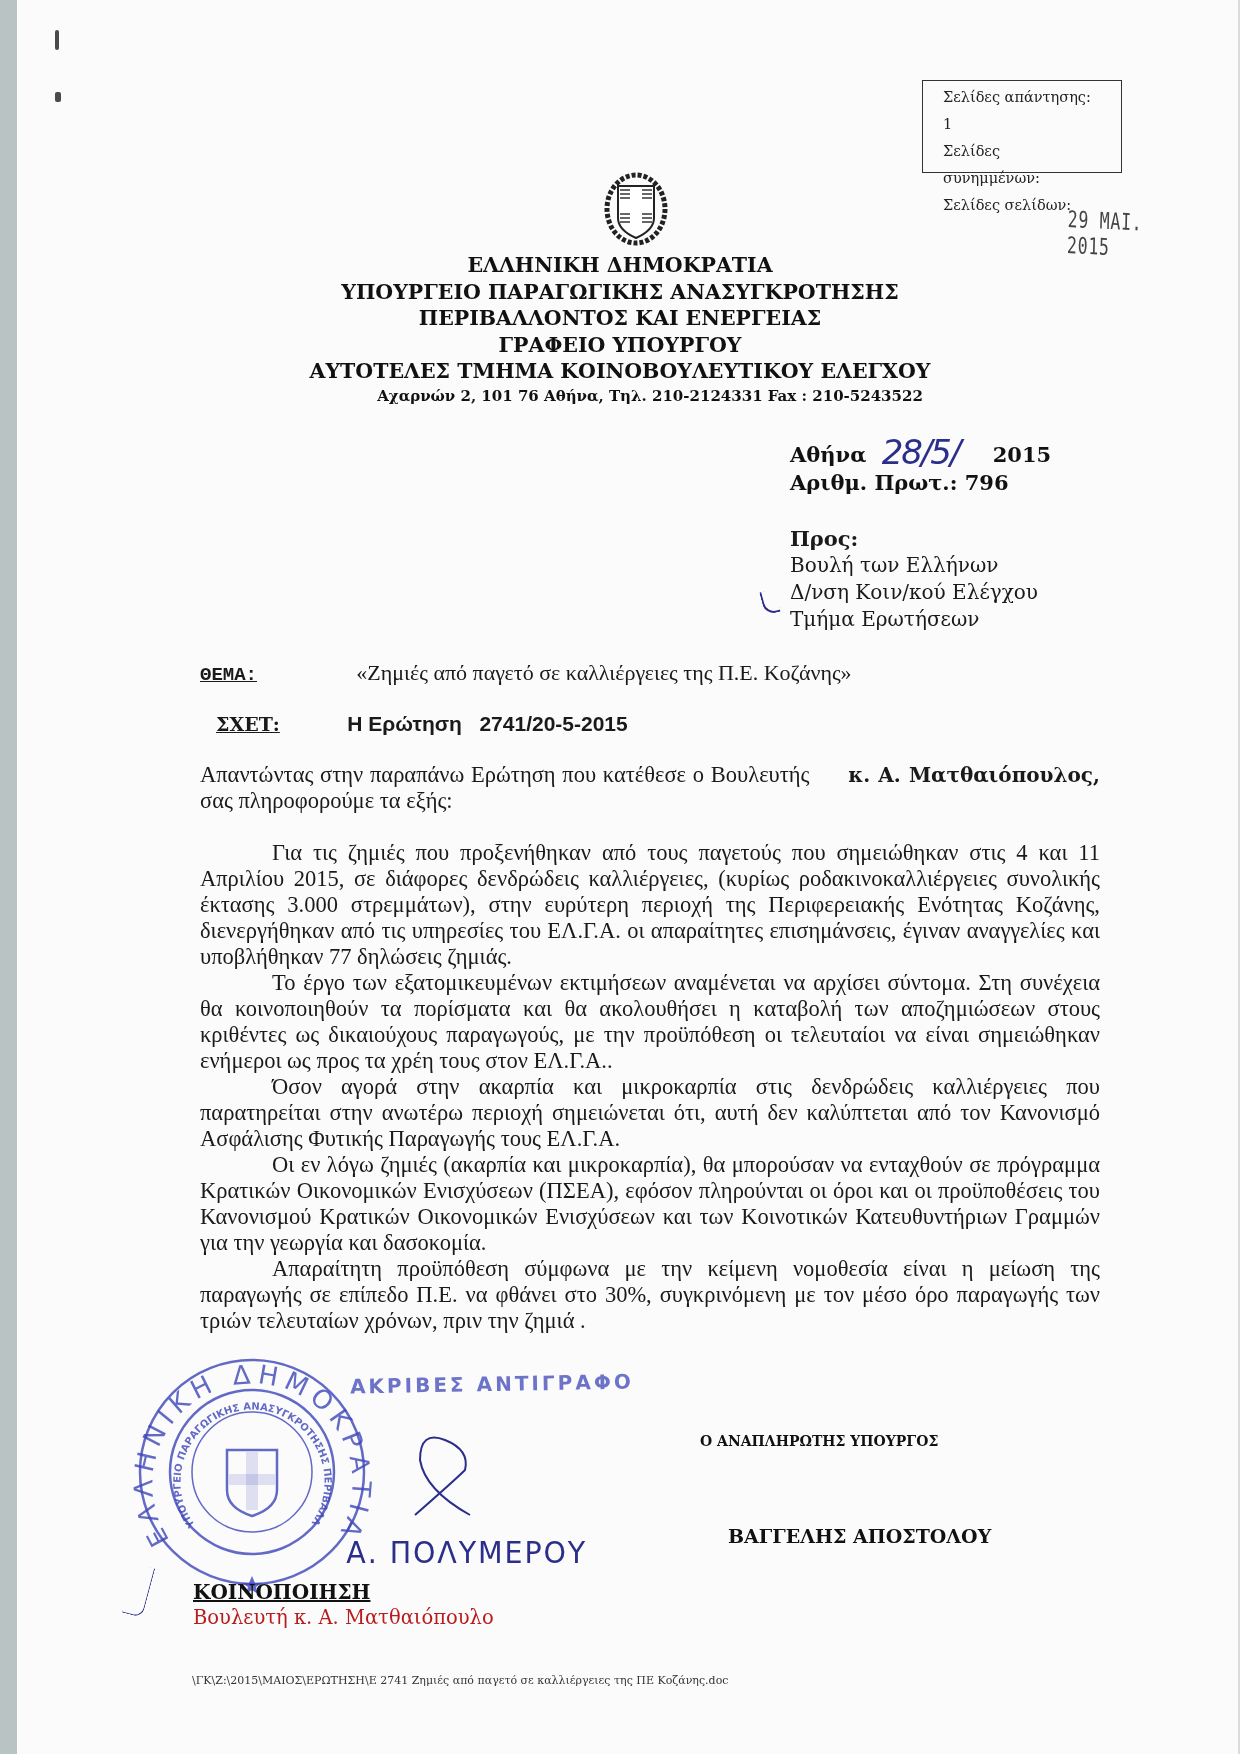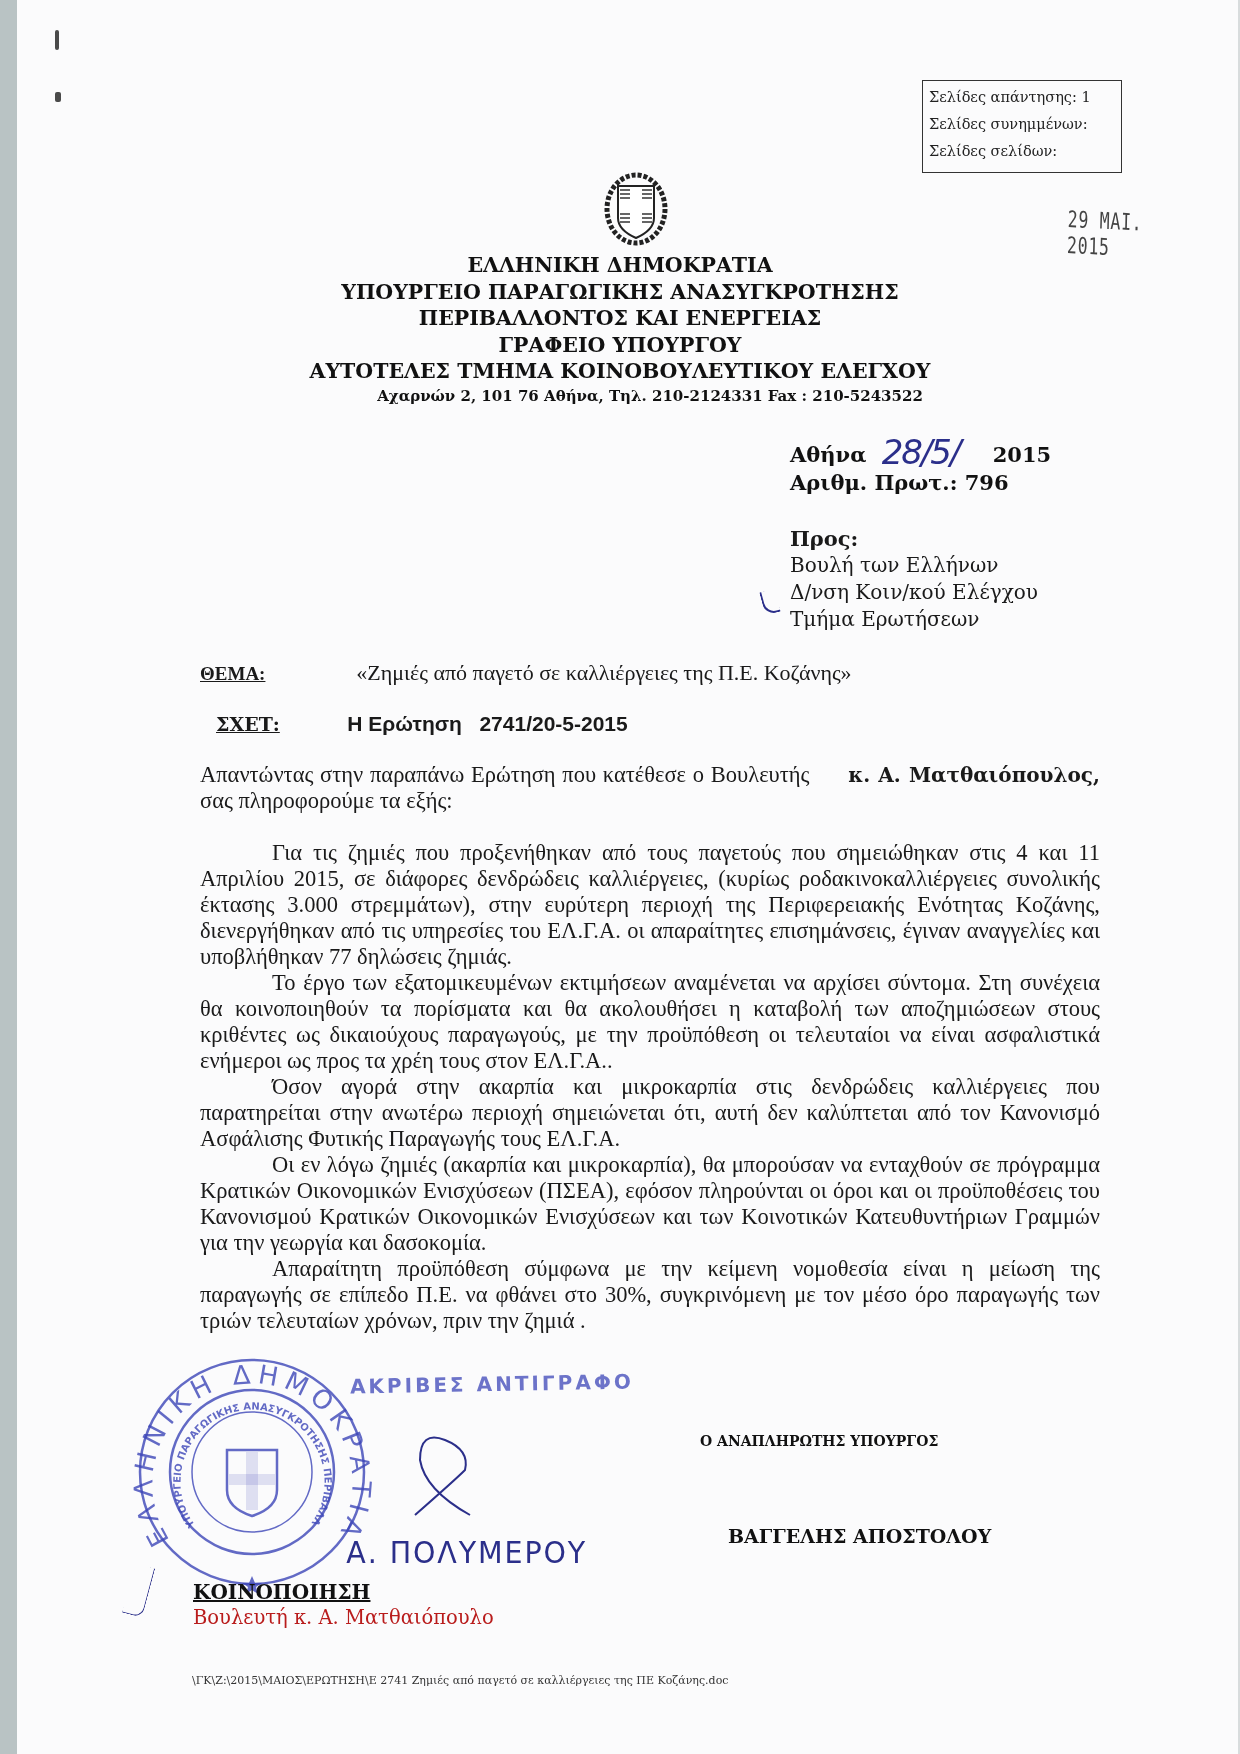--- a/index.html
+++ b/index.html
@@ -7,21 +7,21 @@
     width:1240px; height:1754px; position:relative; overflow:hidden;
     background:#fbfbfc;
     font-family:"DejaVu Serif", serif; color:#1a1a1a;
   }
   .edge-left { position:absolute; left:0; top:0; width:17px; height:1754px; background:#b9c3c4; }
   .edge-right { position:absolute; right:0; top:0; width:2px; height:1754px; background:#d8dcdd; }
   .staple { position:absolute; left:55px; width:4px; background:#4a4a4a; border-radius:2px; }
 
   .pages-box {
     position:absolute; left:922px; top:80px; width:200px; height:93px;
-    border:1.5px solid #333; box-sizing:border-box; padding:3px 6px;
+    border:1.5px solid #333; box-sizing:border-box; padding:3px 20px;
     font-family:"DejaVu Serif", serif; font-size:14.5px; line-height:27px; color:#222;
   }
   .recv-stamp {
     position:absolute; left:1068px; top:206px; font-family:"DejaVu Sans Mono", monospace;
     font-size:23px; color:#444; letter-spacing:1px; transform:scaleX(0.72) rotate(2deg); transform-origin:left top;
   }
 
   .emblem { position:absolute; left:604px; top:172px; width:64px; height:78px; }
 
   .header { position:absolute; left:0; top:252px; width:1240px; text-align:center; }
@@ -29,21 +29,21 @@
   .header .addr { font-family:"DejaVu Serif", serif; font-weight:bold; font-size:15px; line-height:22px; color:#111; margin-left:60px; }
 
   .datebox { position:absolute; left:790px; top:436px; font-weight:bold; font-size:21px; line-height:28px; color:#111; }
   .datebox .hand { font-family:"DejaVu Sans", sans-serif; font-weight:normal; font-size:34px; color:#2b2f8a; font-style:italic; margin:0 26px 0 8px; position:relative; top:2px; letter-spacing:-2px; }
 
   .recipient { position:absolute; left:790px; top:525px; font-size:20px; line-height:27px; color:#1a1a1a; }
   .recipient .lbl { font-weight:bold; font-size:21px; }
   .tick1 { position:absolute; left:762px; top:590px; width:14px; height:22px; border-left:2px solid #2b2f8a; border-bottom:2px solid #2b2f8a; border-radius:0 0 0 12px; transform:rotate(-15deg); }
 
   .subject { position:absolute; left:200px; top:660px; font-size:20px; }
-  .subject .lbl { font-family:Liberation Serif, serif; font-weight:bold; text-decoration:underline; font-size:19px; display:inline-block; width:150px; }
+  .subject .lbl { font-family:Liberation Mono, monospace; font-weight:bold; text-decoration:underline; font-size:19px; display:inline-block; width:150px; }
   .subject .val { font-family:"Liberation Serif", serif; font-size:22px; }
   .ref { position:absolute; left:216px; top:712px; font-size:20px; }
   .ref .lbl { font-family:"DejaVu Serif", serif; font-weight:bold; text-decoration:underline; font-size:19px; display:inline-block; width:125px; }
   .ref .val { font-family:"Liberation Sans", sans-serif; font-weight:bold; font-size:21px; }
 
   .body-text {
     position:absolute; left:200px; top:762px; width:900px;
     font-family:"Liberation Serif", serif; font-size:22.5px; line-height:26px; color:#1a1a1a;
     text-align:justify;
   }
@@ -137,21 +137,21 @@
   <span class="val">«Ζημιές από παγετό σε καλλιέργειες της Π.Ε. Κοζάνης»</span>
 </div>
 <div class="ref">
   <span class="lbl">ΣΧΕΤ:</span>
   <span class="val" style="white-space:pre;">Η Ερώτηση   2741/20-5-2015</span>
 </div>
 
 <div class="body-text">
   <p class="first"><span>Απαντώντας στην παραπάνω Ερώτηση που κατέθεσε ο Βουλευτής </span><b>κ. Α. Ματθαιόπουλος,</b><span> σας πληροφορούμε τα εξής:</span></p>
   <p>Για τις ζημιές που προξενήθηκαν από τους παγετούς που σημειώθηκαν στις 4 και 11 Απριλίου 2015, σε διάφορες δενδρώδεις καλλιέργειες, (κυρίως ροδακινοκαλλιέργειες συνολικής έκτασης 3.000 στρεμμάτων), στην ευρύτερη περιοχή της Περιφερειακής Ενότητας Κοζάνης, διενεργήθηκαν από τις υπηρεσίες του ΕΛ.Γ.Α. οι απαραίτητες επισημάνσεις, έγιναν αναγγελίες και υποβλήθηκαν 77 δηλώσεις ζημιάς.</p>
-  <p>Το έργο των εξατομικευμένων εκτιμήσεων αναμένεται να αρχίσει σύντομα. Στη συνέχεια θα κοινοποιηθούν τα πορίσματα και θα ακολουθήσει η καταβολή των αποζημιώσεων στους κριθέντες ως δικαιούχους παραγωγούς, με την προϋπόθεση οι τελευταίοι να είναι ασφαλιστικά ενήμεροι ως προς τα χρέη τους στον ΕΛ.Γ.Α..</p>
+  <p>Το έργο των εξατομικευμένων εκτιμήσεων αναμένεται να αρχίσει σύντομα. Στη συνέχεια θα κοινοποιηθούν τα πορίσματα και θα ακολουθήσει η καταβολή των αποζημιώσεων στους κριθέντες ως δικαιούχους παραγωγούς, με την προϋπόθεση οι τελευταίοι να είναι σημειώθηκαν ενήμεροι ως προς τα χρέη τους στον ΕΛ.Γ.Α..</p>
   <p>Όσον αγορά στην ακαρπία και μικροκαρπία στις δενδρώδεις καλλιέργειες που παρατηρείται στην ανωτέρω περιοχή σημειώνεται ότι, αυτή δεν καλύπτεται από τον Κανονισμό Ασφάλισης Φυτικής Παραγωγής τους ΕΛ.Γ.Α.</p>
   <p>Οι εν λόγω ζημιές (ακαρπία και μικροκαρπία), θα μπορούσαν να ενταχθούν σε πρόγραμμα Κρατικών Οικονομικών Ενισχύσεων (ΠΣΕΑ), εφόσον πληρούνται οι όροι και οι προϋποθέσεις του Κανονισμού Κρατικών Οικονομικών Ενισχύσεων και των Κοινοτικών Κατευθυντήριων Γραμμών για την γεωργία και δασοκομία.</p>
   <p>Απαραίτητη προϋπόθεση σύμφωνα με την κείμενη νομοθεσία είναι η μείωση της παραγωγής σε επίπεδο Π.Ε. να φθάνει στο 30%, συγκρινόμενη με τον μέσο όρο παραγωγής των τριών τελευταίων χρόνων, πριν την ζημιά .</p>
 </div>
 
 <svg class="seal" viewBox="0 0 245 245">
   <defs>
     <path id="outerArc" d="M 40 190 A 100 100 0 1 1 205 190"></path>
     <path id="innerArc" d="M 65 175 A 72 72 0 1 1 180 175"></path>
   </defs>

